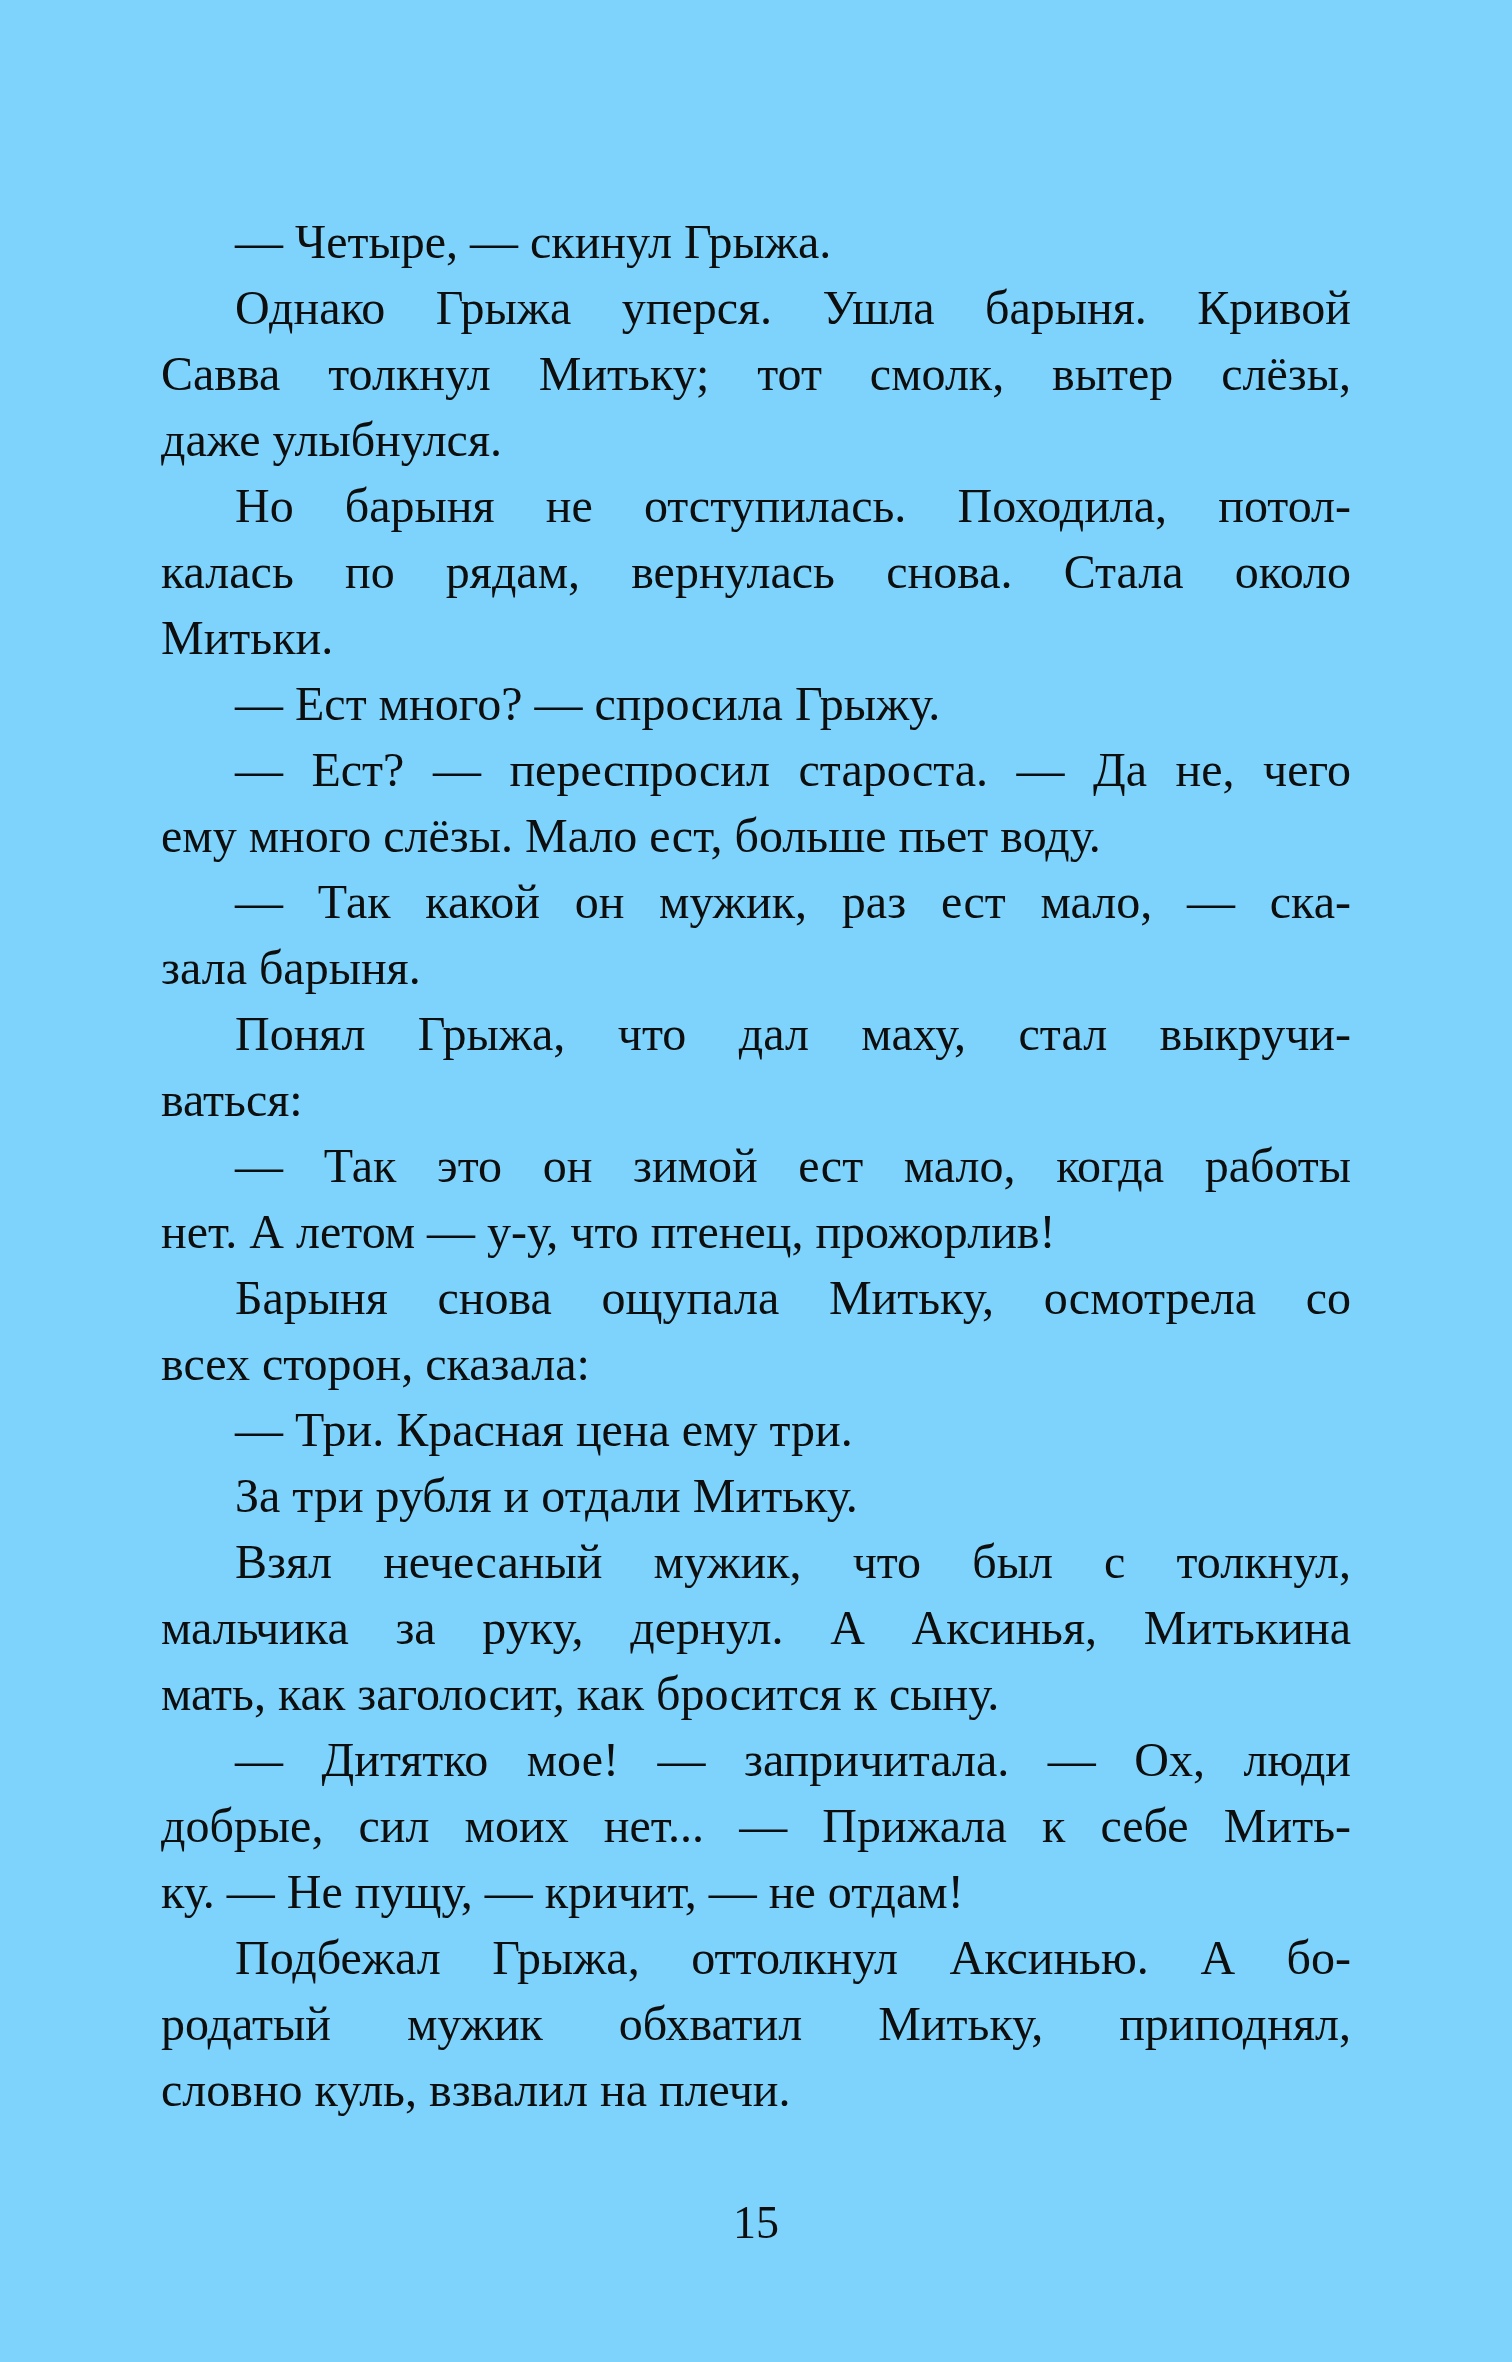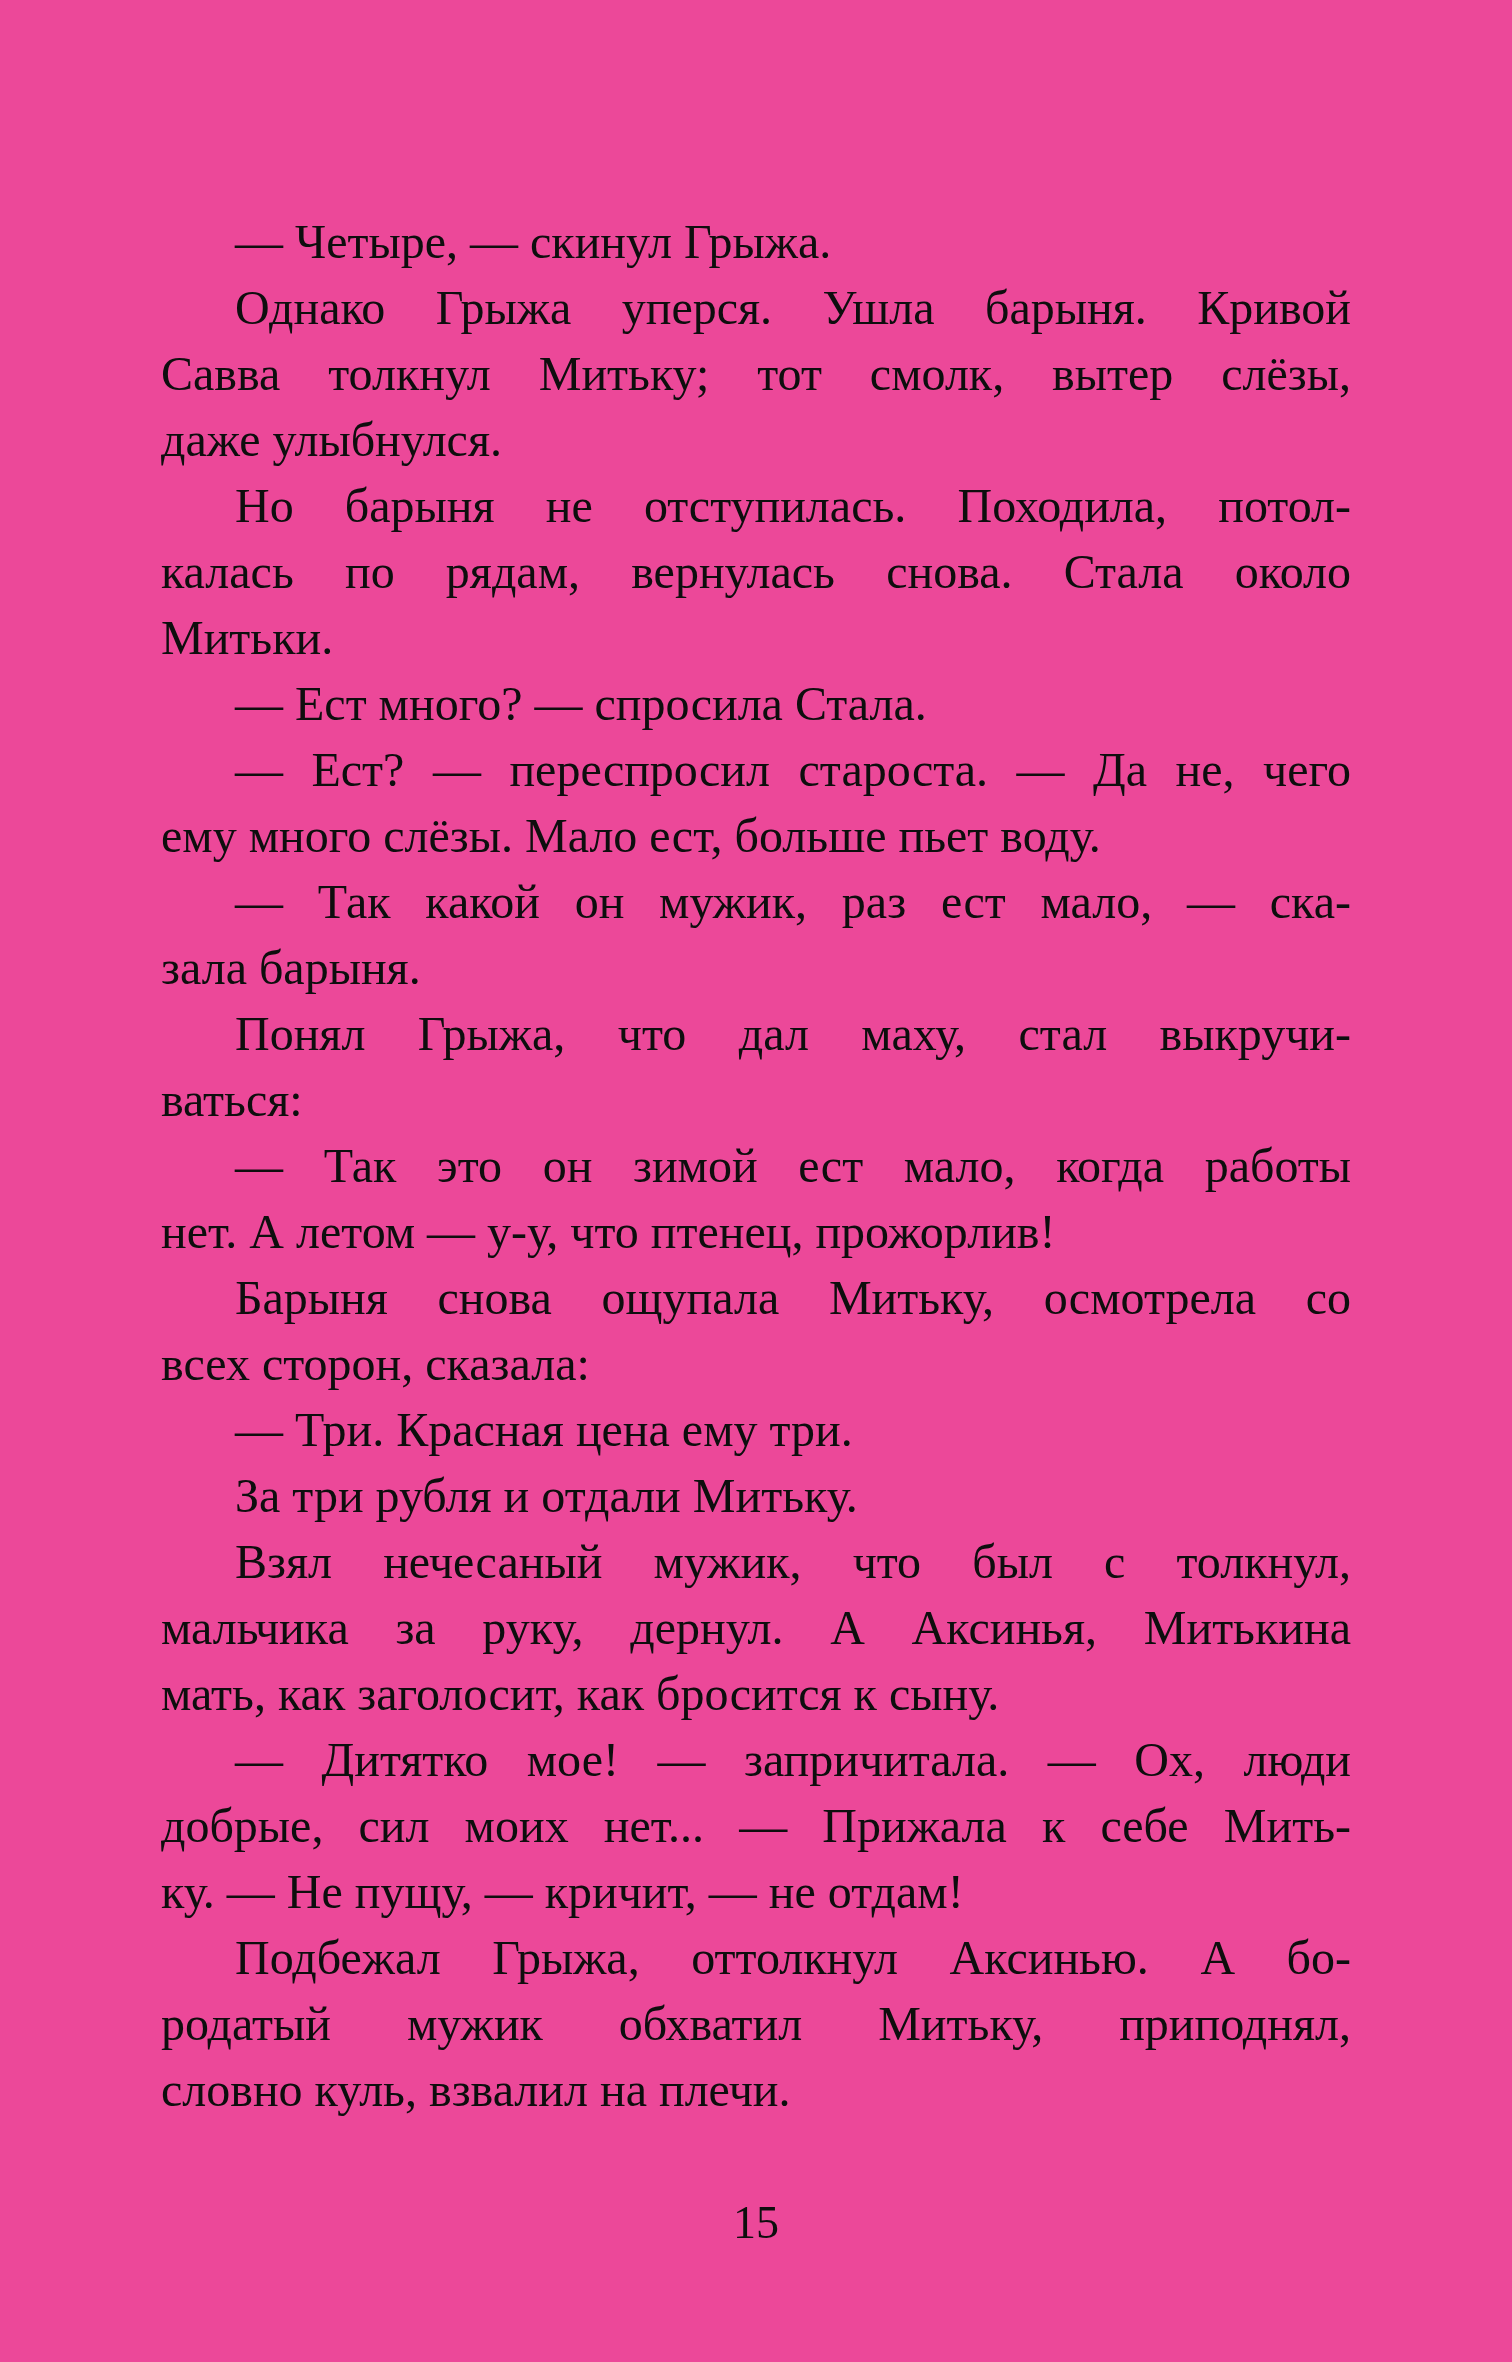--- a/index.html
+++ b/index.html
@@ -4,21 +4,21 @@
 <style>
   html, body {
     margin: 0;
     padding: 0;
     background: #ffffff;
   }
   .page {
     position: relative;
     width: 1512px;
     height: 2362px;
-    background: #ec4899;
+    background: #7dd3fc;
     font-family: "Liberation Serif", "DejaVu Serif", serif;
     color: #0e0e0e;
     overflow: hidden;
   }
   .text-block {
     position: absolute;
     left: 161px;
     top: 209px;
     width: 1190px;
   }
@@ -58,21 +58,21 @@
 
 <div class="page">
   <div class="text-block">
     <div class="line i">— Четыре, — скинул Грыжа.</div>
     <div class="line i j">Однако Грыжа уперся. Ушла барыня. Кривой</div>
     <div class="line j">Савва толкнул Митьку; тот смолк, вытер слёзы,</div>
     <div class="line">даже улыбнулся.</div>
     <div class="line i j">Но барыня не отступилась. Походила, потол-</div>
     <div class="line j">калась по рядам, вернулась снова. Стала около</div>
     <div class="line">Митьки.</div>
-    <div class="line i">— Ест много? — спросила Стала.</div>
+    <div class="line i">— Ест много? — спросила Грыжу.</div>
     <div class="line i j">— Ест? — переспросил староста. — Да не, чего</div>
     <div class="line">ему много слёзы. Мало ест, больше пьет воду.</div>
     <div class="line i j">— Так какой он мужик, раз ест мало, — ска-</div>
     <div class="line">зала барыня.</div>
     <div class="line i j">Понял Грыжа, что дал маху, стал выкручи-</div>
     <div class="line">ваться:</div>
     <div class="line i j">— Так это он зимой ест мало, когда работы</div>
     <div class="line">нет. А летом — у-у, что птенец, прожорлив!</div>
     <div class="line i j">Барыня снова ощупала Митьку, осмотрела со</div>
     <div class="line">всех сторон, сказала:</div>

